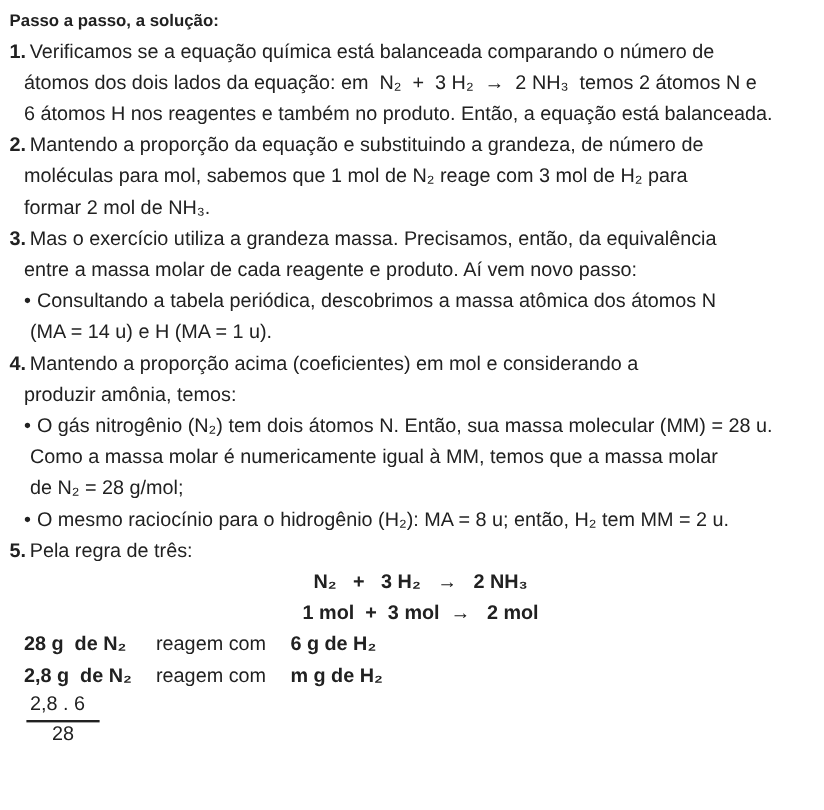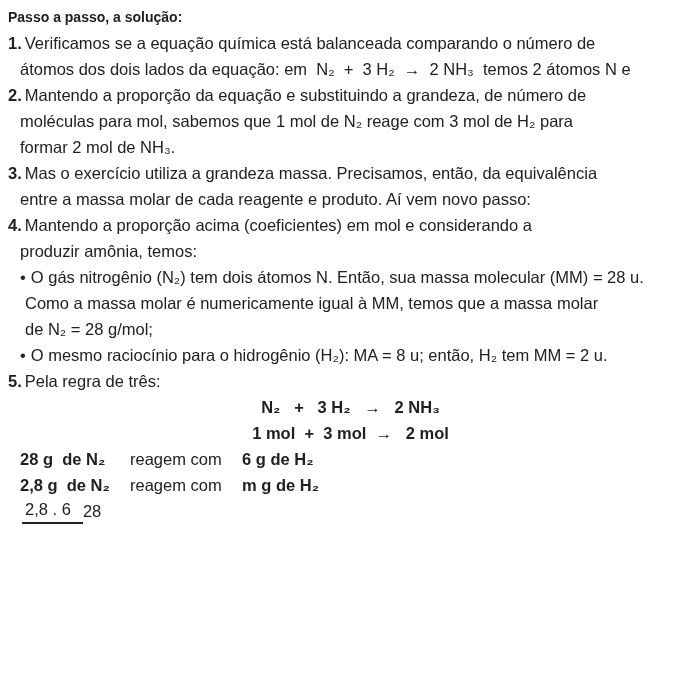--- a/index.html
+++ b/index.html
@@ -71,21 +71,21 @@
     display: flex;
     align-items: flex-start;
     padding-left: 12px;
     white-space: pre;
   }
   .concl .prefix {
     line-height: 25px;
   }
   .frac {
     display: inline-flex;
-    flex-direction: row;
+    flex-direction: column;
     align-items: center;
     margin-left: 2px;
   }
   .frac .top {
     display: block;
     border-bottom: 2px solid #212121;
     padding: 0 12px 1px 3px;
     line-height: 23px;
   }
   .frac .bottom {
@@ -95,27 +95,30 @@
 </style>
 </head>
 <body>
 
 <div class="doc">
 
   <div class="line title">Passo a passo, a solução:</div>
 
   <div class="line step"><span class="num">1.</span><span class="txt">Verificamos se a equação química está balanceada comparando o número de</span></div>
   <div class="line ind">átomos dos dois lados da equação: em  N₂  +  3 H₂  →  2 NH₃  temos 2 átomos N e</div>
+  <div class="line ind">6 átomos H nos reagentes e também no produto. Então, a equação está balanceada.</div>
 
   <div class="line step"><span class="num">2.</span><span class="txt">Mantendo a proporção da equação e substituindo a grandeza, de número de</span></div>
   <div class="line ind">moléculas para mol, sabemos que 1 mol de N₂ reage com 3 mol de H₂ para</div>
   <div class="line ind">formar 2 mol de NH₃.</div>
 
   <div class="line step"><span class="num">3.</span><span class="txt">Mas o exercício utiliza a grandeza massa. Precisamos, então, da equivalência</span></div>
   <div class="line ind">entre a massa molar de cada reagente e produto. Aí vem novo passo:</div>
+  <div class="line ind"><span class="bullet">•</span><span>Consultando a tabela periódica, descobrimos a massa atômica dos átomos N</span></div>
+  <div class="line ind2">(MA = 14 u) e H (MA = 1 u).</div>
 
   <div class="line step"><span class="num">4.</span><span class="txt">Mantendo a proporção acima (coeficientes) em mol e considerando a</span></div>
   <div class="line ind">produzir amônia, temos:</div>
   <div class="line ind"><span class="bullet">•</span><span>O gás nitrogênio (N₂) tem dois átomos N. Então, sua massa molecular (MM) = 28 u.</span></div>
   <div class="line ind2">Como a massa molar é numericamente igual à MM, temos que a massa molar</div>
   <div class="line ind2">de N₂ = 28 g/mol;</div>
   <div class="line ind"><span class="bullet">•</span><span>O mesmo raciocínio para o hidrogênio (H₂): MA = 8 u; então, H₂ tem MM = 2 u.</span></div>
 
   <div class="line step"><span class="num">5.</span><span class="txt">Pela regra de três:</span></div>
   <div class="line eq">N₂   +   3 H₂   →   2 NH₃</div>

